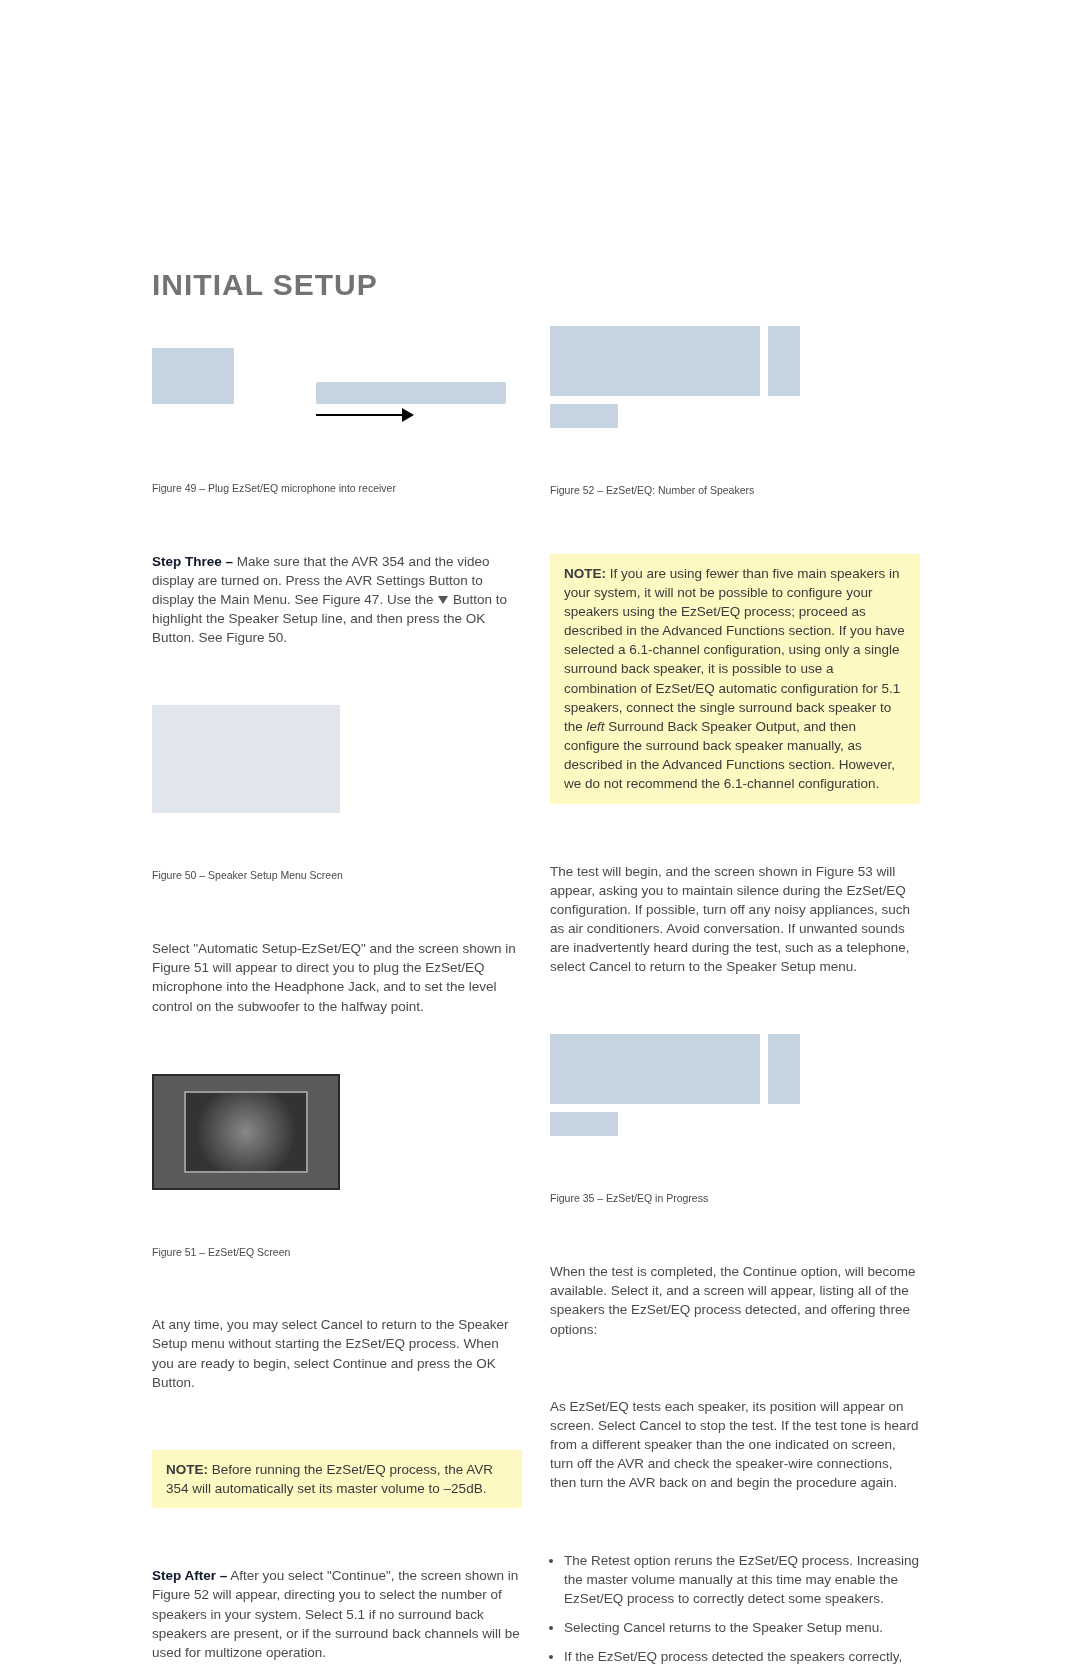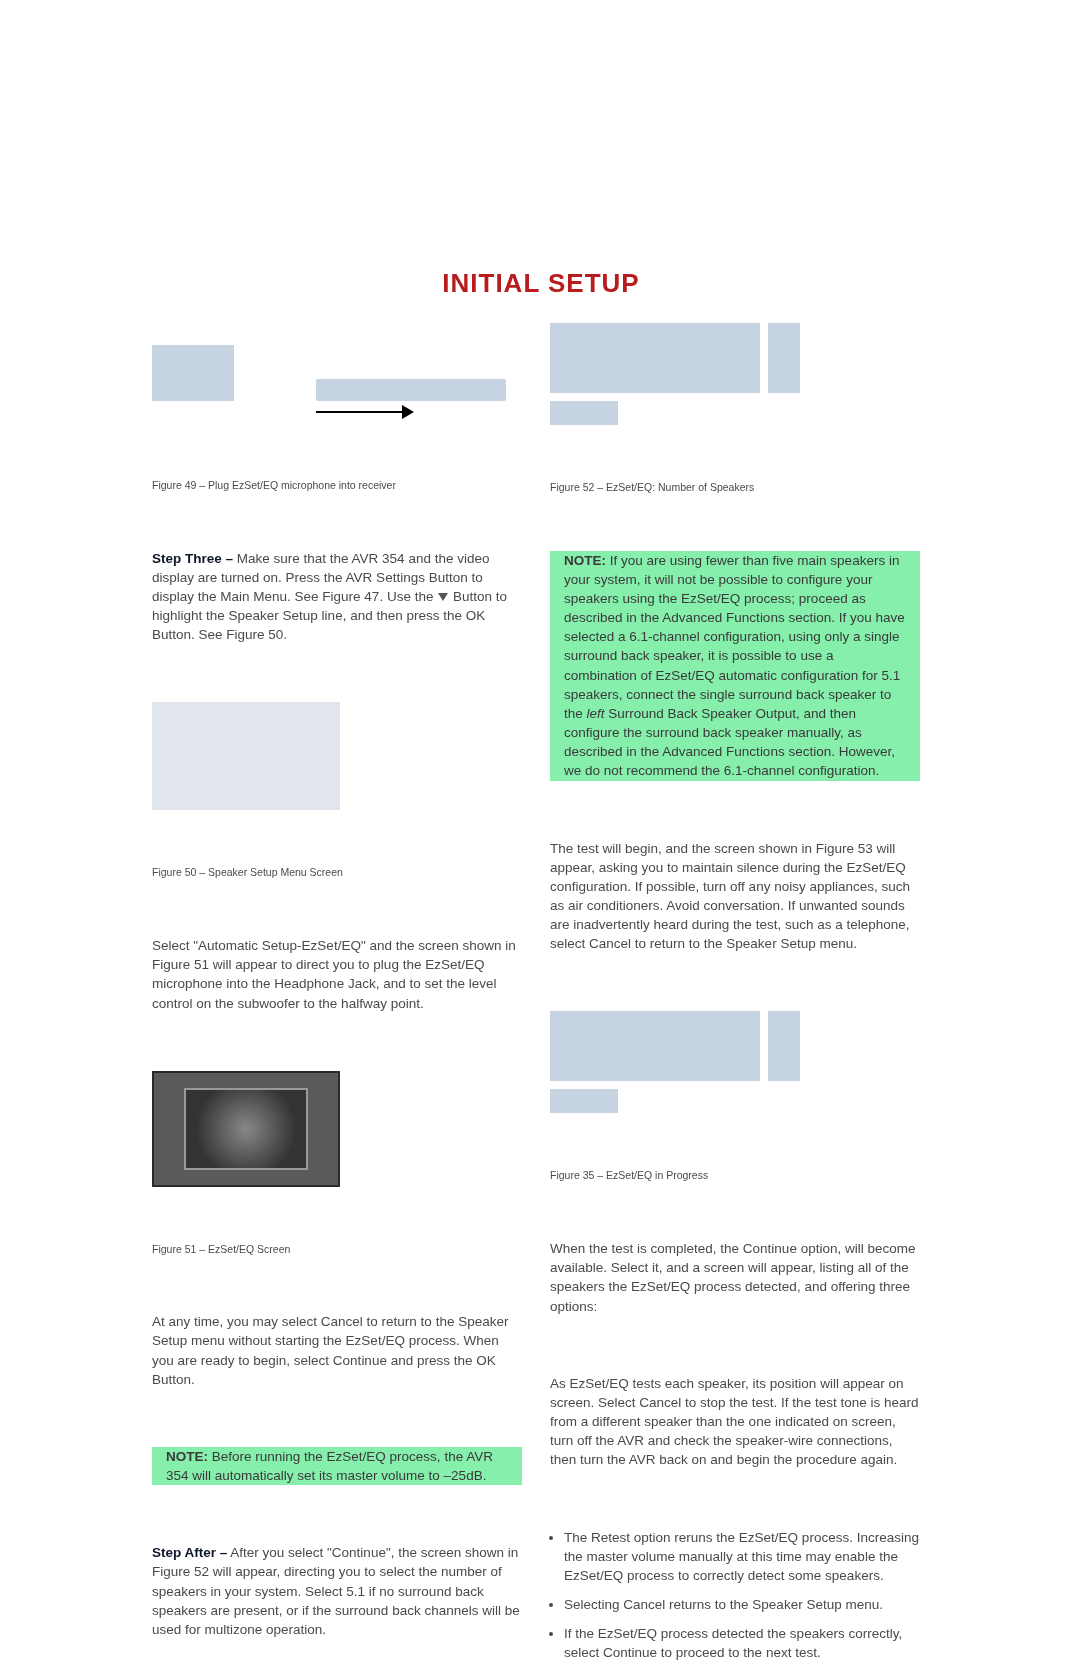--- a/index.html
+++ b/index.html
@@ -13,25 +13,24 @@
   }
   .page {
     position: absolute;
     left: 152px;
     top: 268px;
     width: 778px;
   }
   .title {
     font-family: "Arial Black", Arial, sans-serif;
     font-weight: 900;
-    font-size: 26px;
+    font-size: 30px;
     letter-spacing: 1px;
-    color: #b91c1c;
+    color: #737373;
     margin: 0 0 24px 0;
-    text-align: center;
   }
   .columns {
     display: flex;
     gap: 28px;
   }
   .col {
     width: 370px;
     display: flex;
     flex-direction: column;
     gap: 44px;
@@ -100,22 +99,22 @@
     font-size: 13.5px;
     line-height: 1.42;
     color: #4a4a4a;
     margin: 0 0 14px 0;
   }
   .body b, .body .bold {
     font-weight: 700;
     color: #0f172a;
   }
   .note-box {
-    background: #86efac;
-    padding: 0 14px;
+    background: #fef9c3;
+    padding: 10px 14px;
     font-size: 13.5px;
     line-height: 1.42;
     color: #3a3a3a;
     margin: 0 0 14px 0;
   }
   .note-box b { font-weight: 700; }
   .fig50 {
     width: 188px;
     height: 108px;
     margin-bottom: 6px;

